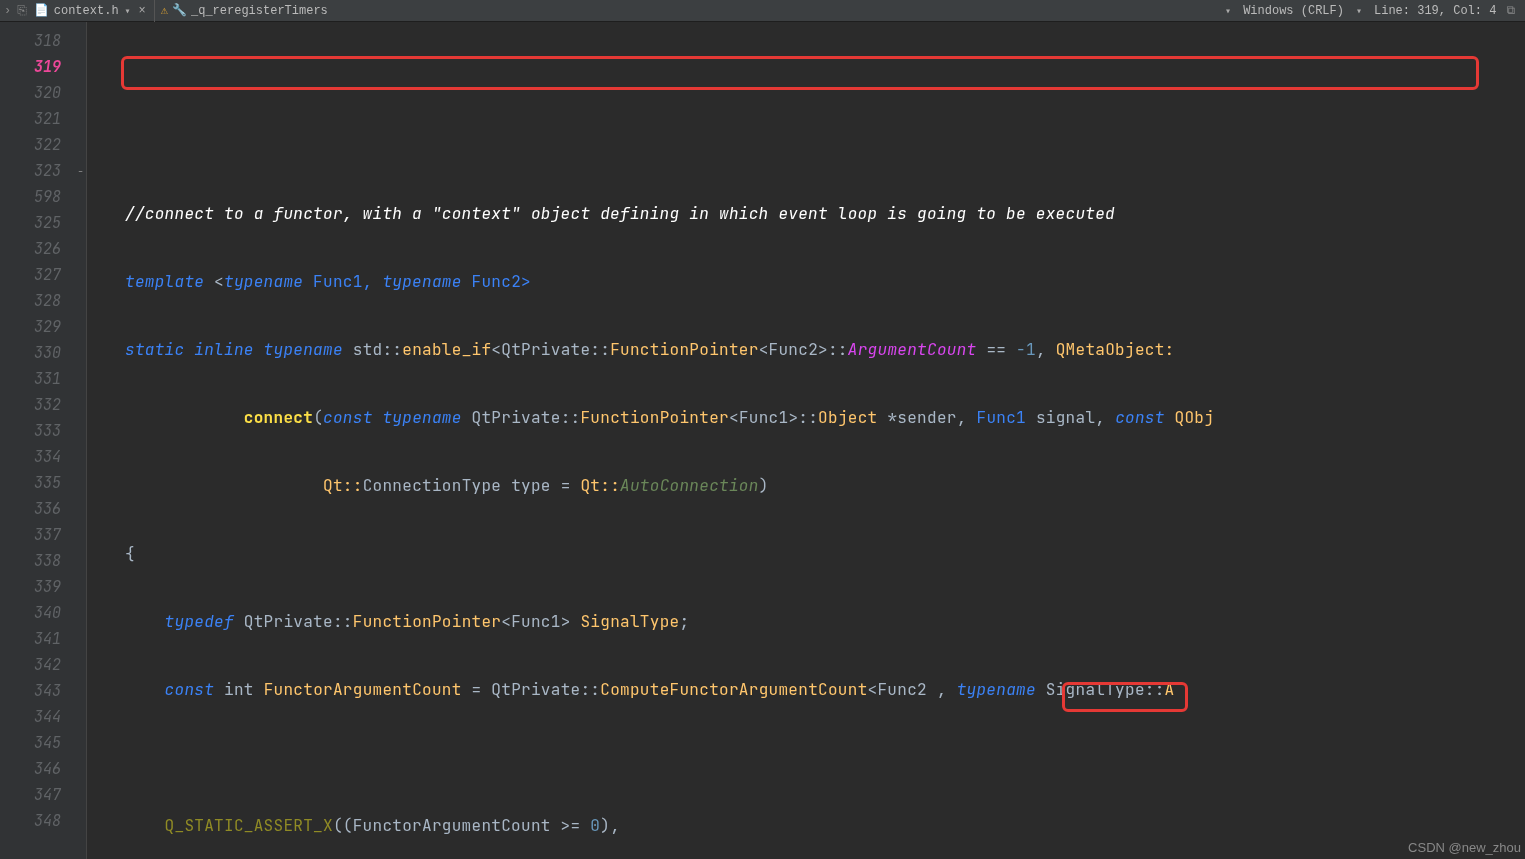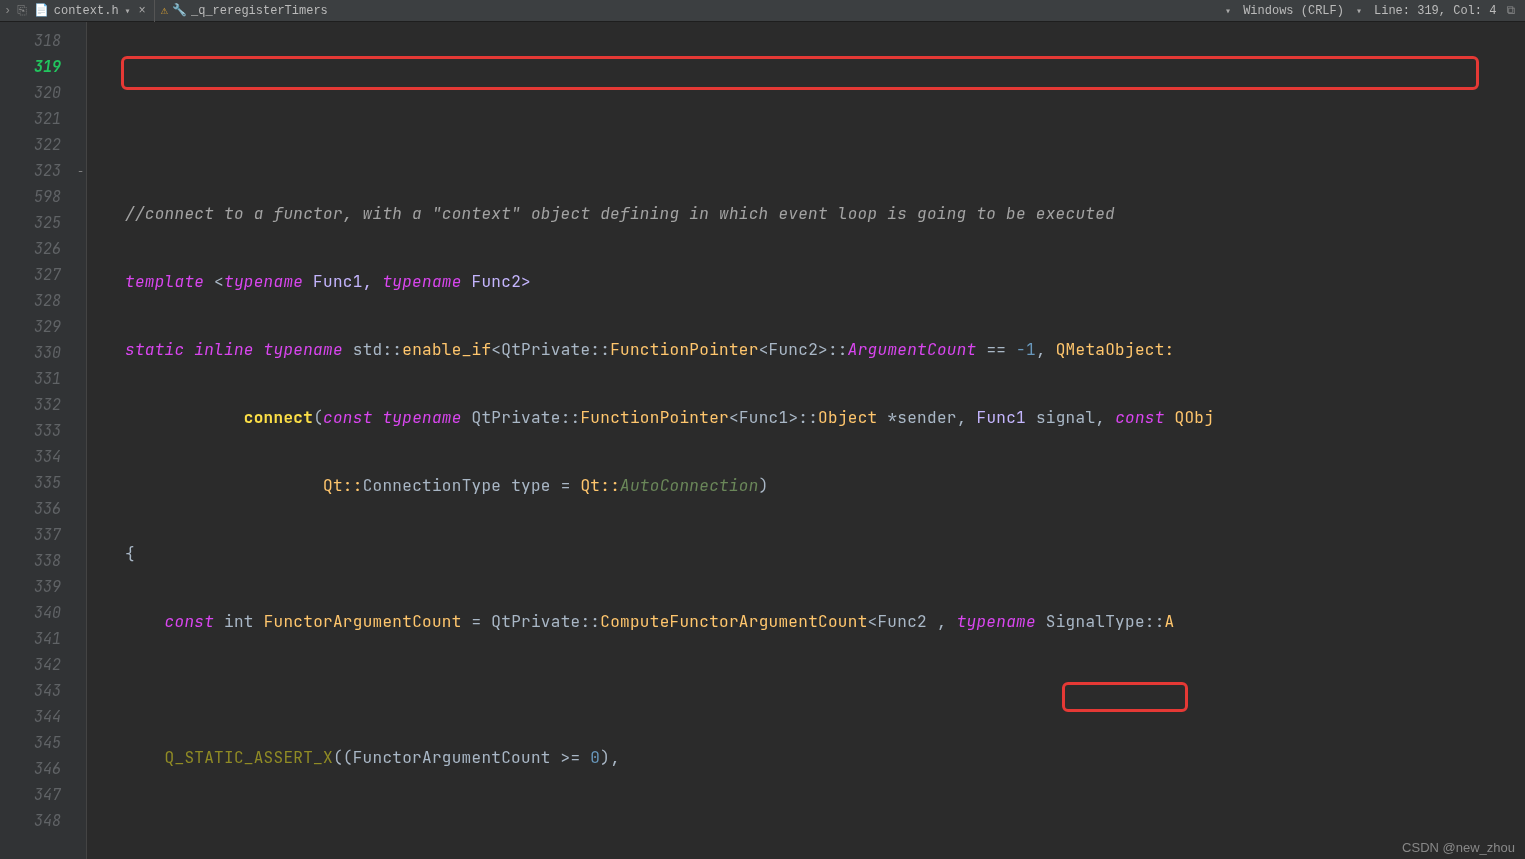--- a/index.html
+++ b/index.html
@@ -64,40 +64,40 @@
   background:#313335;
   border-right:1px solid #444;
   flex-shrink:0;
   padding-top:6px;
   font-size:11px;
   color:#888;
   text-align:center;
 }
 .gutter div, .fold-col div { height: 26px; line-height:26px; padding-right: 14px;}
 .fold-col div{padding-right:0;}
-.gutter .current { color: #22c55e; font-weight:bold;}
+.gutter .current { color: #ec4899; font-weight:bold;}
 .code {
   flex: 1;
   padding: 6px 0 0 38px;
   position: relative;
   white-space: pre;
   overflow: hidden;
 }
 .line {
   height: 26px;
   line-height: 26px;
   letter-spacing: 0.3px;
 }
-.cm  { color: #a3a3a3; font-style: italic; } 
-.kw  { color: #d946ef; font-style: italic; } 
+.cm  { color: #ffffff; font-style: italic; } 
+.kw  { color: #3b82f6; font-style: italic; } 
 .kwb { color: #fde047; font-weight: bold; }                     
 .fn  { color: #ffc66d; }                     
 .num { color: #6897bb; }                     
 .mac { color: #908b25; }                     
-.tp  { color: #c4b5fd; }                     
+.tp  { color: #3b82f6; }                     
 .en  { color: #d946ef; font-style:italic;margin-top:21px;}   
 .enp { color: #6a8759; font-style:italic;}
 
 .hl-box1 {
   position: absolute;
   border: 3px solid #e53935;
   border-radius: 6px;
   top: 34px;
   left: 34px;
   width: 1358px;
@@ -110,21 +110,21 @@
   border-radius: 6px;
   top: 660px;
   left: 975px;
   width: 126px;
   height: 30px;
   pointer-events: none;
 }
 .watermark{
   position:absolute;
   bottom:4px;
-  right:10px;
+  right:4px;
   color:#888;
   font-size:13px;
   font-family: Arial, sans-serif;
 }
 .drop{font-size:10px; color:#aaa; padding:0 2px;}
 </style>
 </head>
 <body>
 
 <div class="top-bar">
@@ -223,20 +223,21 @@
     <div class="hl-box1"></div>
     <div class="hl-box2"></div>
 
     <div class="line"></div>
     <div class="line"><span class="cm">//connect to a functor, with a "context" object defining in which event loop is going to be executed</span></div>
     <div class="line"><span class="kw">template</span><span> &lt;</span><span class="kw">typename</span><span class="tp"> Func1, </span><span class="kw">typename</span><span class="tp"> Func2&gt;</span></div>
     <div class="line"><span class="kw">static</span><span class="kw"> inline</span><span class="kw"> typename</span><span> std::</span><span class="fn">enable_if</span><span>&lt;QtPrivate::</span><span class="fn">FunctionPointer</span><span>&lt;Func2&gt;::</span><span class="en">ArgumentCount</span><span> == </span><span class="num">-1</span><span>, </span><span class="fn">QMetaObject:</span></div>
     <div class="line"><span>            </span><span class="kwb">connect</span><span>(</span><span class="kw">const</span><span class="kw"> typename</span><span> QtPrivate::</span><span class="fn">FunctionPointer</span><span>&lt;Func1&gt;::</span><span class="fn">Object </span><span>*sender, </span><span class="tp">Func1 </span><span>signal, </span><span class="kw">const</span><span class="fn"> QObj</span></div>
     <div class="line"><span>                    </span><span class="fn">Qt::</span><span>ConnectionType </span><span>type = </span><span class="fn">Qt::</span><span class="enp">AutoConnection</span><span>)</span></div>
     <div class="line"><span>{</span></div>
+    <div class="line"><span>    </span><span class="kw">typedef</span><span> QtPrivate::</span><span class="fn">FunctionPointer</span><span>&lt;Func1&gt; </span><span class="fn">SignalType</span><span>;</span></div>
     <div class="line"><span>    </span><span class="kw">const</span><span> int </span><span class="fn">FunctorArgumentCount </span><span>= QtPrivate::</span><span class="fn">ComputeFunctorArgumentCount</span><span>&lt;Func2 , </span><span class="kw">typename</span><span> SignalType::</span><span class="fn">A</span></div>
     <div class="line"></div>
     <div class="line"><span>    </span><span class="mac">Q_STATIC_ASSERT_X</span><span>((FunctorArgumentCount &gt;= </span><span class="num">0</span><span>),</span></div>
     
     
     
     
     
     
     

